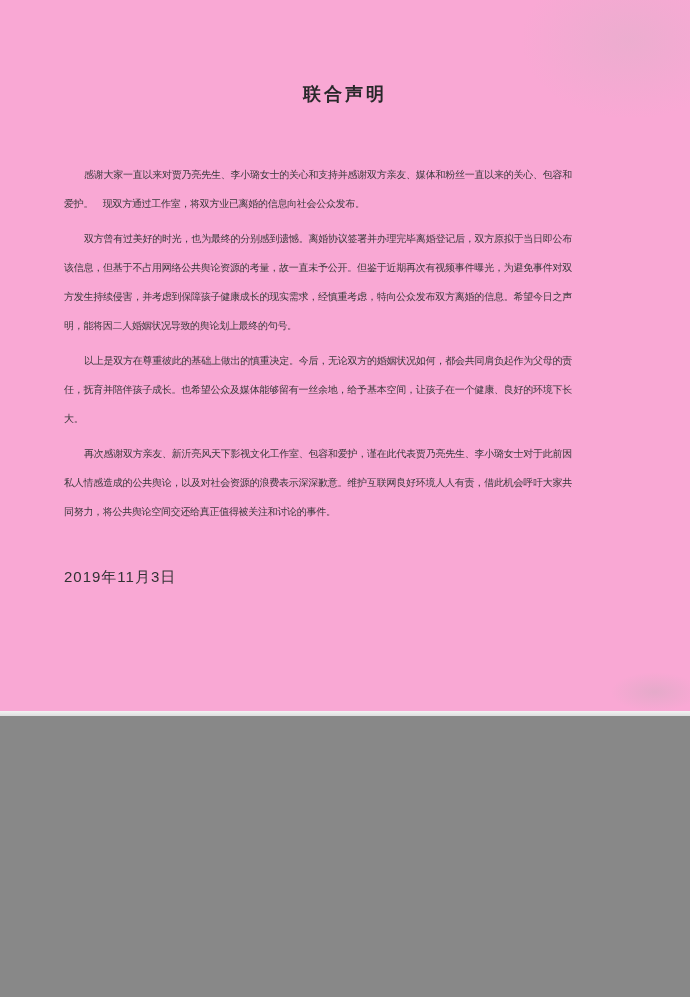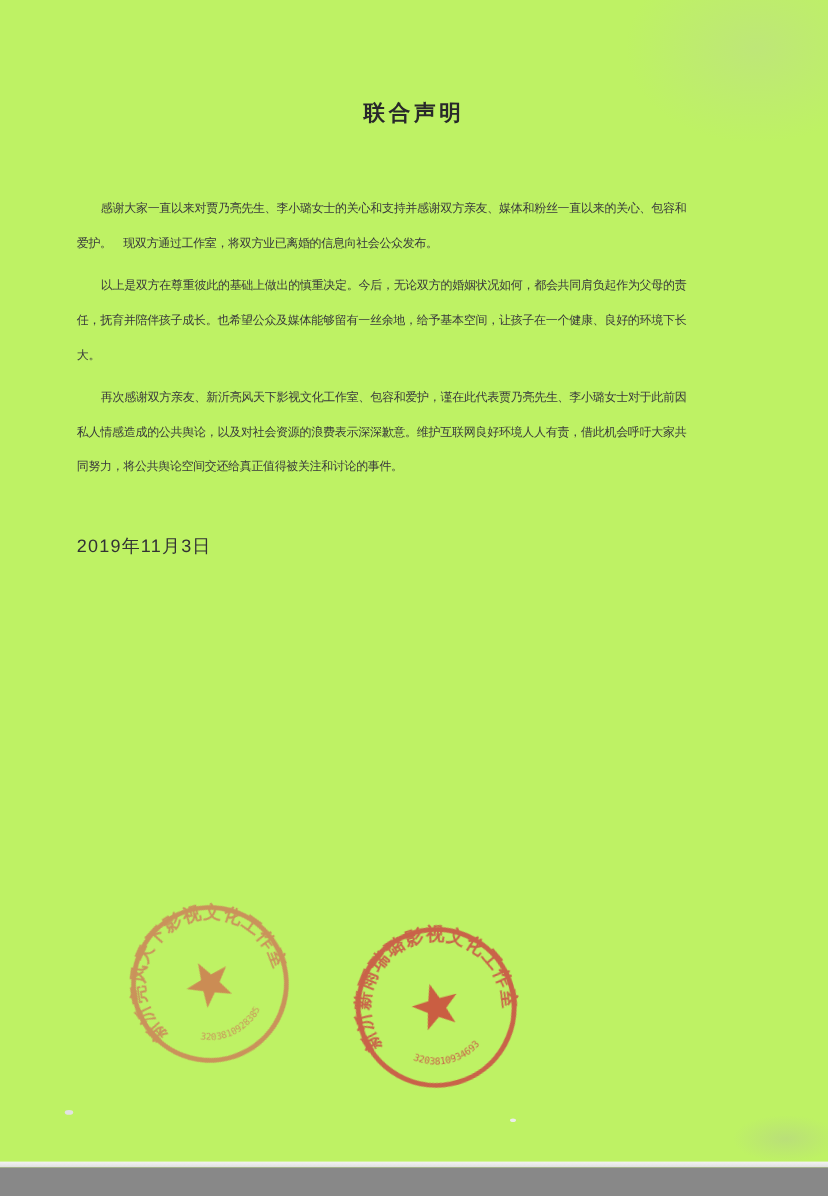--- a/index.html
+++ b/index.html
@@ -1,21 +1,21 @@
 <!DOCTYPE html>
 <html><head>
 <meta charset="utf-8">
 <style>
   html, body { margin: 0; padding: 0; background: #888; }
   .page {
     position: relative;
     width: 690px;
-    height: 973px;
+    height: 716px;
     margin: 0 auto;
-    background: #bef264;
+    background: #f9a8d4;
     overflow: hidden;
     font-family: "Liberation Sans", "DejaVu Sans", sans-serif;
     color: #39393c;
   }
   
   .smudge-top-right {
     position: absolute; top: -40px; right: -50px; width: 220px; height: 160px;
     background: radial-gradient(ellipse at center, rgba(190,190,190,0.22), rgba(190,190,190,0) 70%);
     pointer-events: none;
   }
@@ -80,20 +80,21 @@
 </head>
 <body>
 
 <div class="page">
 
   <div class="smudge-top-right"></div>
 
   <div class="content">
     <h1 class="doc-title">联合声明</h1>
     <p class="para">感谢大家一直以来对贾乃亮先生、李小璐女士的关心和支持并感谢双方亲友、媒体和粉丝一直以来的关心、包容和爱护。　现双方通过工作室，将双方业已离婚的信息向社会公众发布。</p>
+    <p class="para">双方曾有过美好的时光，也为最终的分别感到遗憾。离婚协议签署并办理完毕离婚登记后，双方原拟于当日即公布该信息，但基于不占用网络公共舆论资源的考量，故一直未予公开。但鉴于近期再次有视频事件曝光，为避免事件对双方发生持续侵害，并考虑到保障孩子健康成长的现实需求，经慎重考虑，特向公众发布双方离婚的信息。希望今日之声明，能将因二人婚姻状况导致的舆论划上最终的句号。</p>
     <p class="para">以上是双方在尊重彼此的基础上做出的慎重决定。今后，无论双方的婚姻状况如何，都会共同肩负起作为父母的责任，抚育并陪伴孩子成长。也希望公众及媒体能够留有一丝余地，给予基本空间，让孩子在一个健康、良好的环境下长大。</p>
     <p class="para">再次感谢双方亲友、新沂亮风天下影视文化工作室、包容和爱护，谨在此代表贾乃亮先生、李小璐女士对于此前因私人情感造成的公共舆论，以及对社会资源的浪费表示深深歉意。维护互联网良好环境人人有责，借此机会呼吁大家共同努力，将公共舆论空间交还给真正值得被关注和讨论的事件。</p>
     <div class="date-row">2019年11月3日</div>
   </div>
 
   <svg class="seal seal-left" viewBox="0 0 200 200" aria-hidden="true">
     <defs>
       <path id="arcNameL" d="M 30.5 125.3 A 74 74 0 1 1 169.5 125.3" fill="none"></path>
       <path id="arcNumL" d="M 59.5 148.3 A 63 63 0 0 0 140.5 148.3" fill="none"></path>
     </defs>

